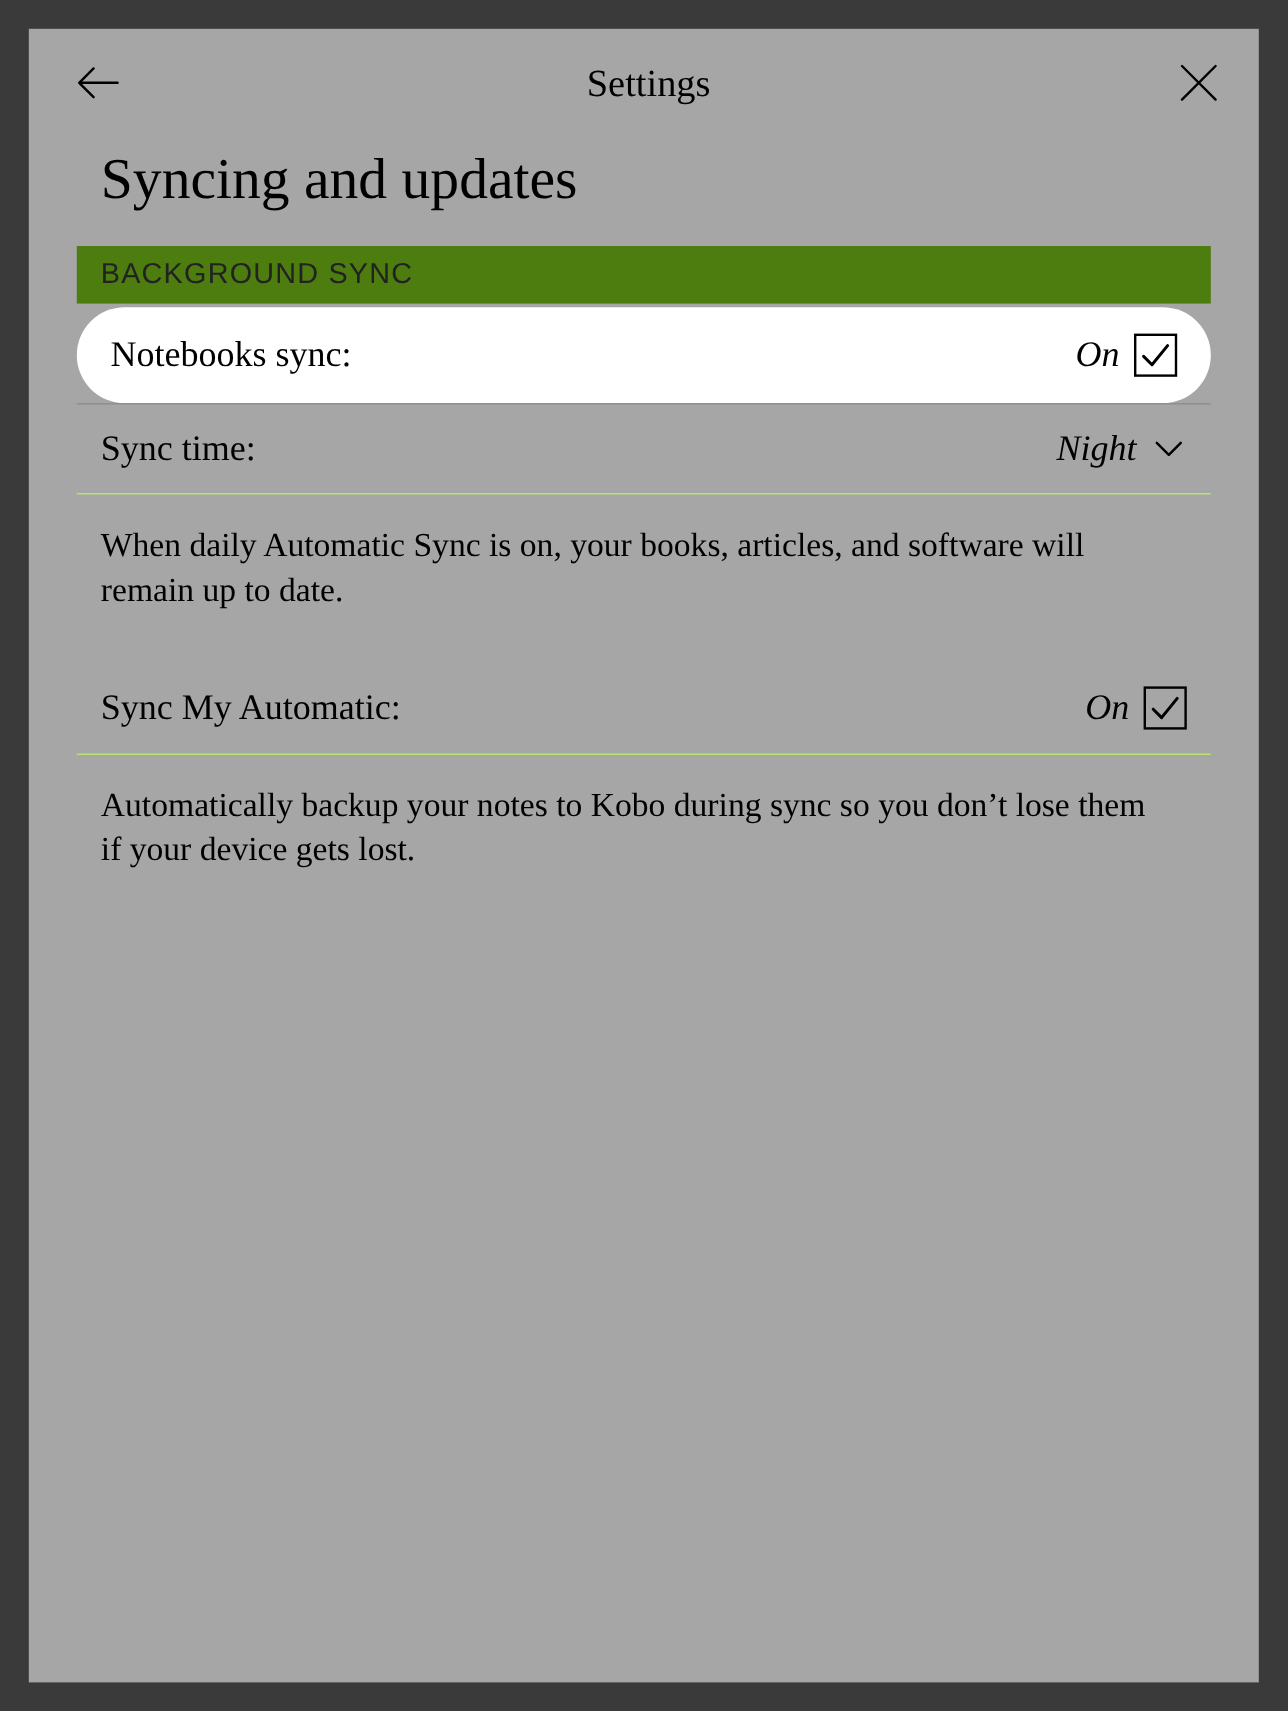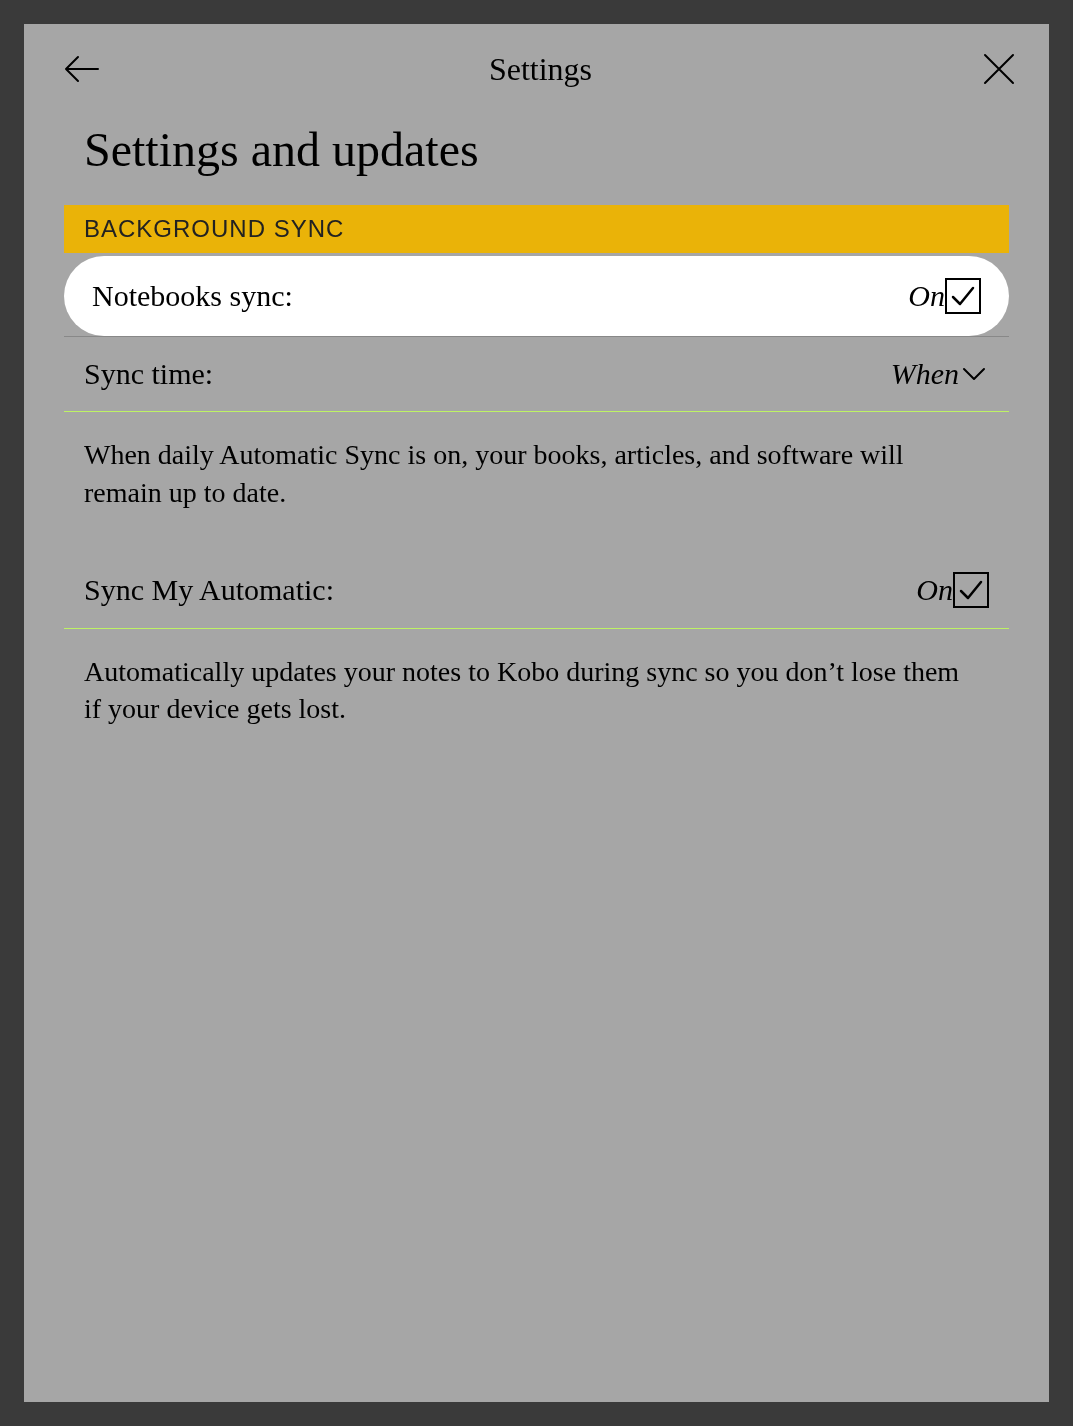--- a/index.html
+++ b/index.html
@@ -51,21 +51,21 @@
       justify-content: center;
       cursor: pointer;
     }
     .page-title {
       font-size: 48px;
       color: #000;
       padding: 8px 60px 28px 60px;
       font-weight: normal;
     }
     .section-header {
-      background: #eab308;
+      background: #4d7c0f;
       padding: 10px 20px;
       margin: 0 40px;
       font-family: Arial, Helvetica, sans-serif;
       font-size: 24px;
       letter-spacing: 1px;
       color: #222;
     }
     .row {
       display: flex;
       align-items: center;
@@ -84,20 +84,21 @@
     .row-after-highlight {
       border-top: 1px solid #888;
     }
     .row-label {
       font-size: 30px;
       color: #000;
     }
     .row-value-group {
       display: flex;
       align-items: center;
+      gap: 12px;
     }
     .row-value {
       font-size: 30px;
       font-style: italic;
       color: #000;
     }
     .checkbox {
       width: 36px;
       height: 36px;
       border: 2px solid #000;
@@ -133,40 +134,40 @@
         </svg>
       </div>
       <div class="header-title">Settings</div>
       <div class="close-x">
         <svg width="34" height="34" viewBox="0 0 34 34">
           <path d="M 3 3 L 31 31 M 31 3 L 3 31" stroke="#000" stroke-width="2" fill="none" stroke-linecap="round"></path>
         </svg>
       </div>
     </div>
 
-    <h1 class="page-title">Settings and updates</h1>
+    <h1 class="page-title">Syncing and updates</h1>
 
     <div class="section-header">BACKGROUND SYNC</div>
 
     <div class="row row-highlighted">
       <div class="row-label">Notebooks sync:</div>
       <div class="row-value-group">
         <div class="row-value">On</div>
         <div class="checkbox">
           <svg width="28" height="28" viewBox="0 0 28 28">
             <path d="M 4 15 L 11 22 L 24 6" stroke="#000" stroke-width="2.5" fill="none" stroke-linecap="round" stroke-linejoin="round"></path>
           </svg>
         </div>
       </div>
     </div>
 
     <div class="row row-after-highlight">
       <div class="row-label">Sync time:</div>
       <div class="row-value-group">
-        <div class="row-value">When</div>
+        <div class="row-value">Night</div>
         <div class="chevron-down">
           <svg width="26" height="16" viewBox="0 0 26 16">
             <path d="M 3 3 L 13 13 L 23 3" stroke="#000" stroke-width="2" fill="none" stroke-linecap="round" stroke-linejoin="round"></path>
           </svg>
         </div>
       </div>
     </div>
 
     <div class="description">When daily Automatic Sync is on, your books, articles, and software will remain up to date.</div>
 
@@ -176,16 +177,16 @@
       <div class="row-value-group">
         <div class="row-value">On</div>
         <div class="checkbox">
           <svg width="28" height="28" viewBox="0 0 28 28">
             <path d="M 4 15 L 11 22 L 24 6" stroke="#000" stroke-width="2.5" fill="none" stroke-linecap="round" stroke-linejoin="round"></path>
           </svg>
         </div>
       </div>
     </div>
 
-    <div class="description">Automatically updates your notes to Kobo during sync so you don’t lose them if your device gets lost.</div>
+    <div class="description">Automatically backup your notes to Kobo during sync so you don’t lose them if your device gets lost.</div>
 
   </div>
 </div>
 
 </body></html>

